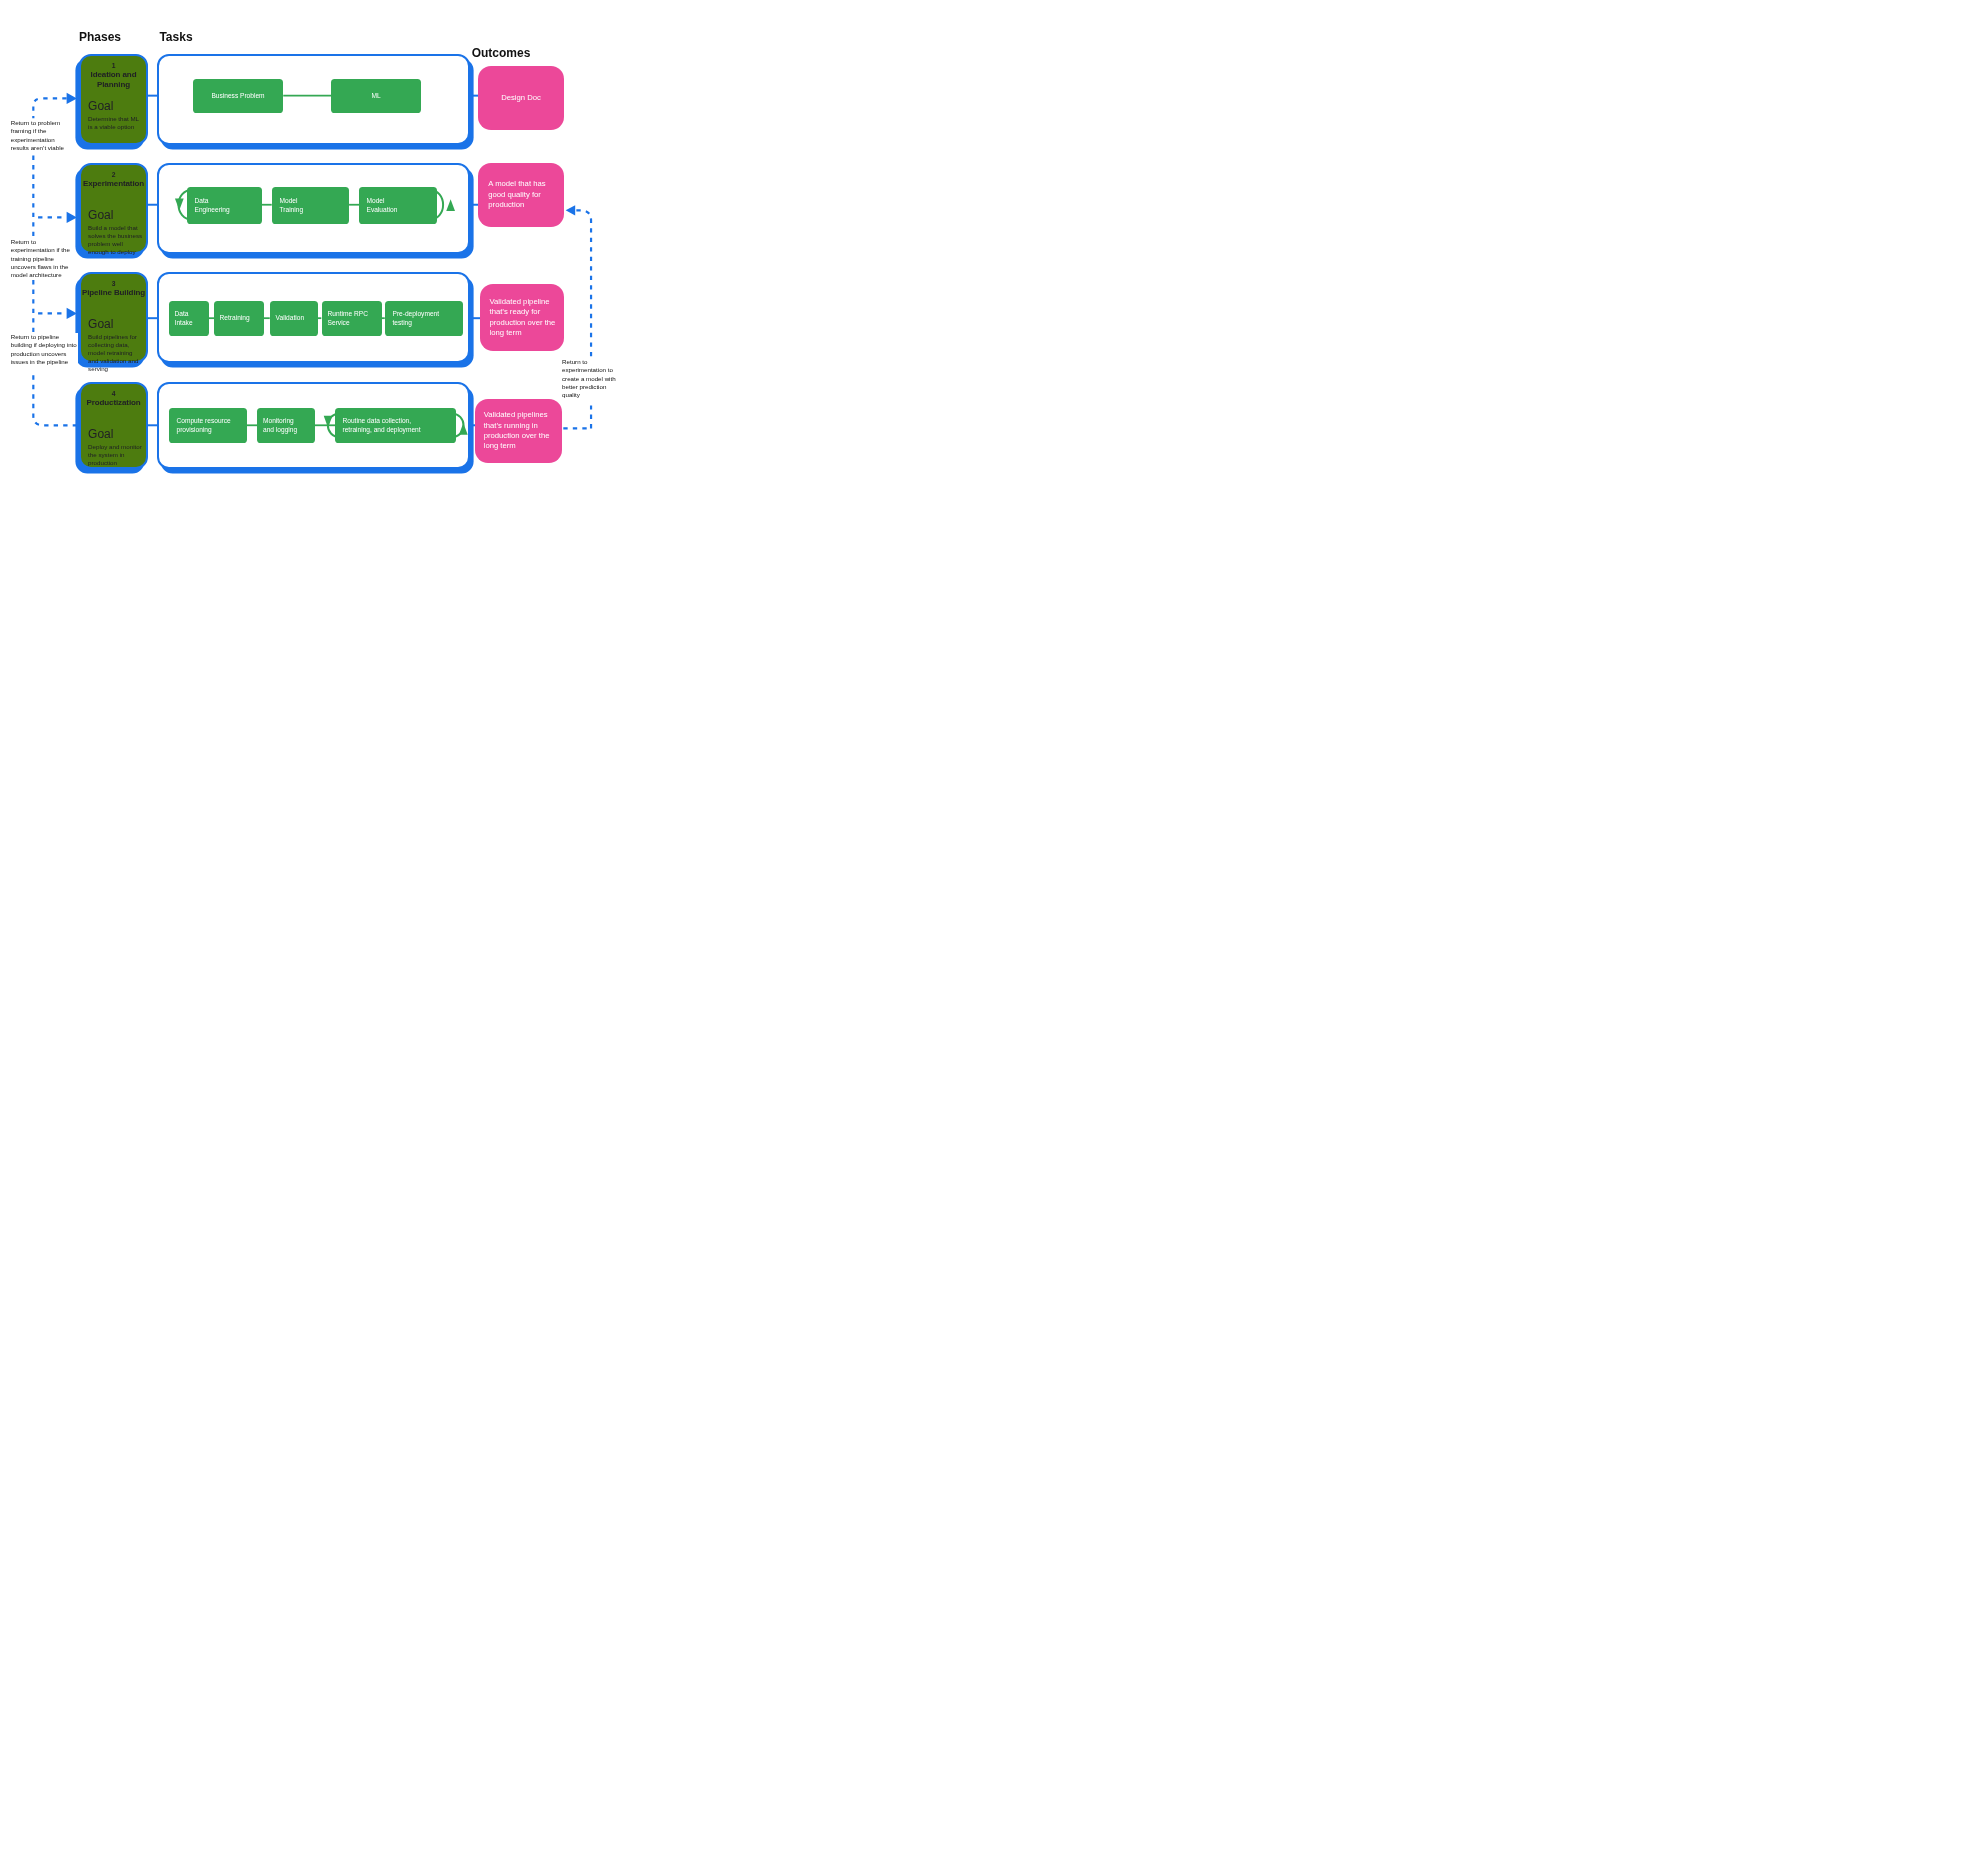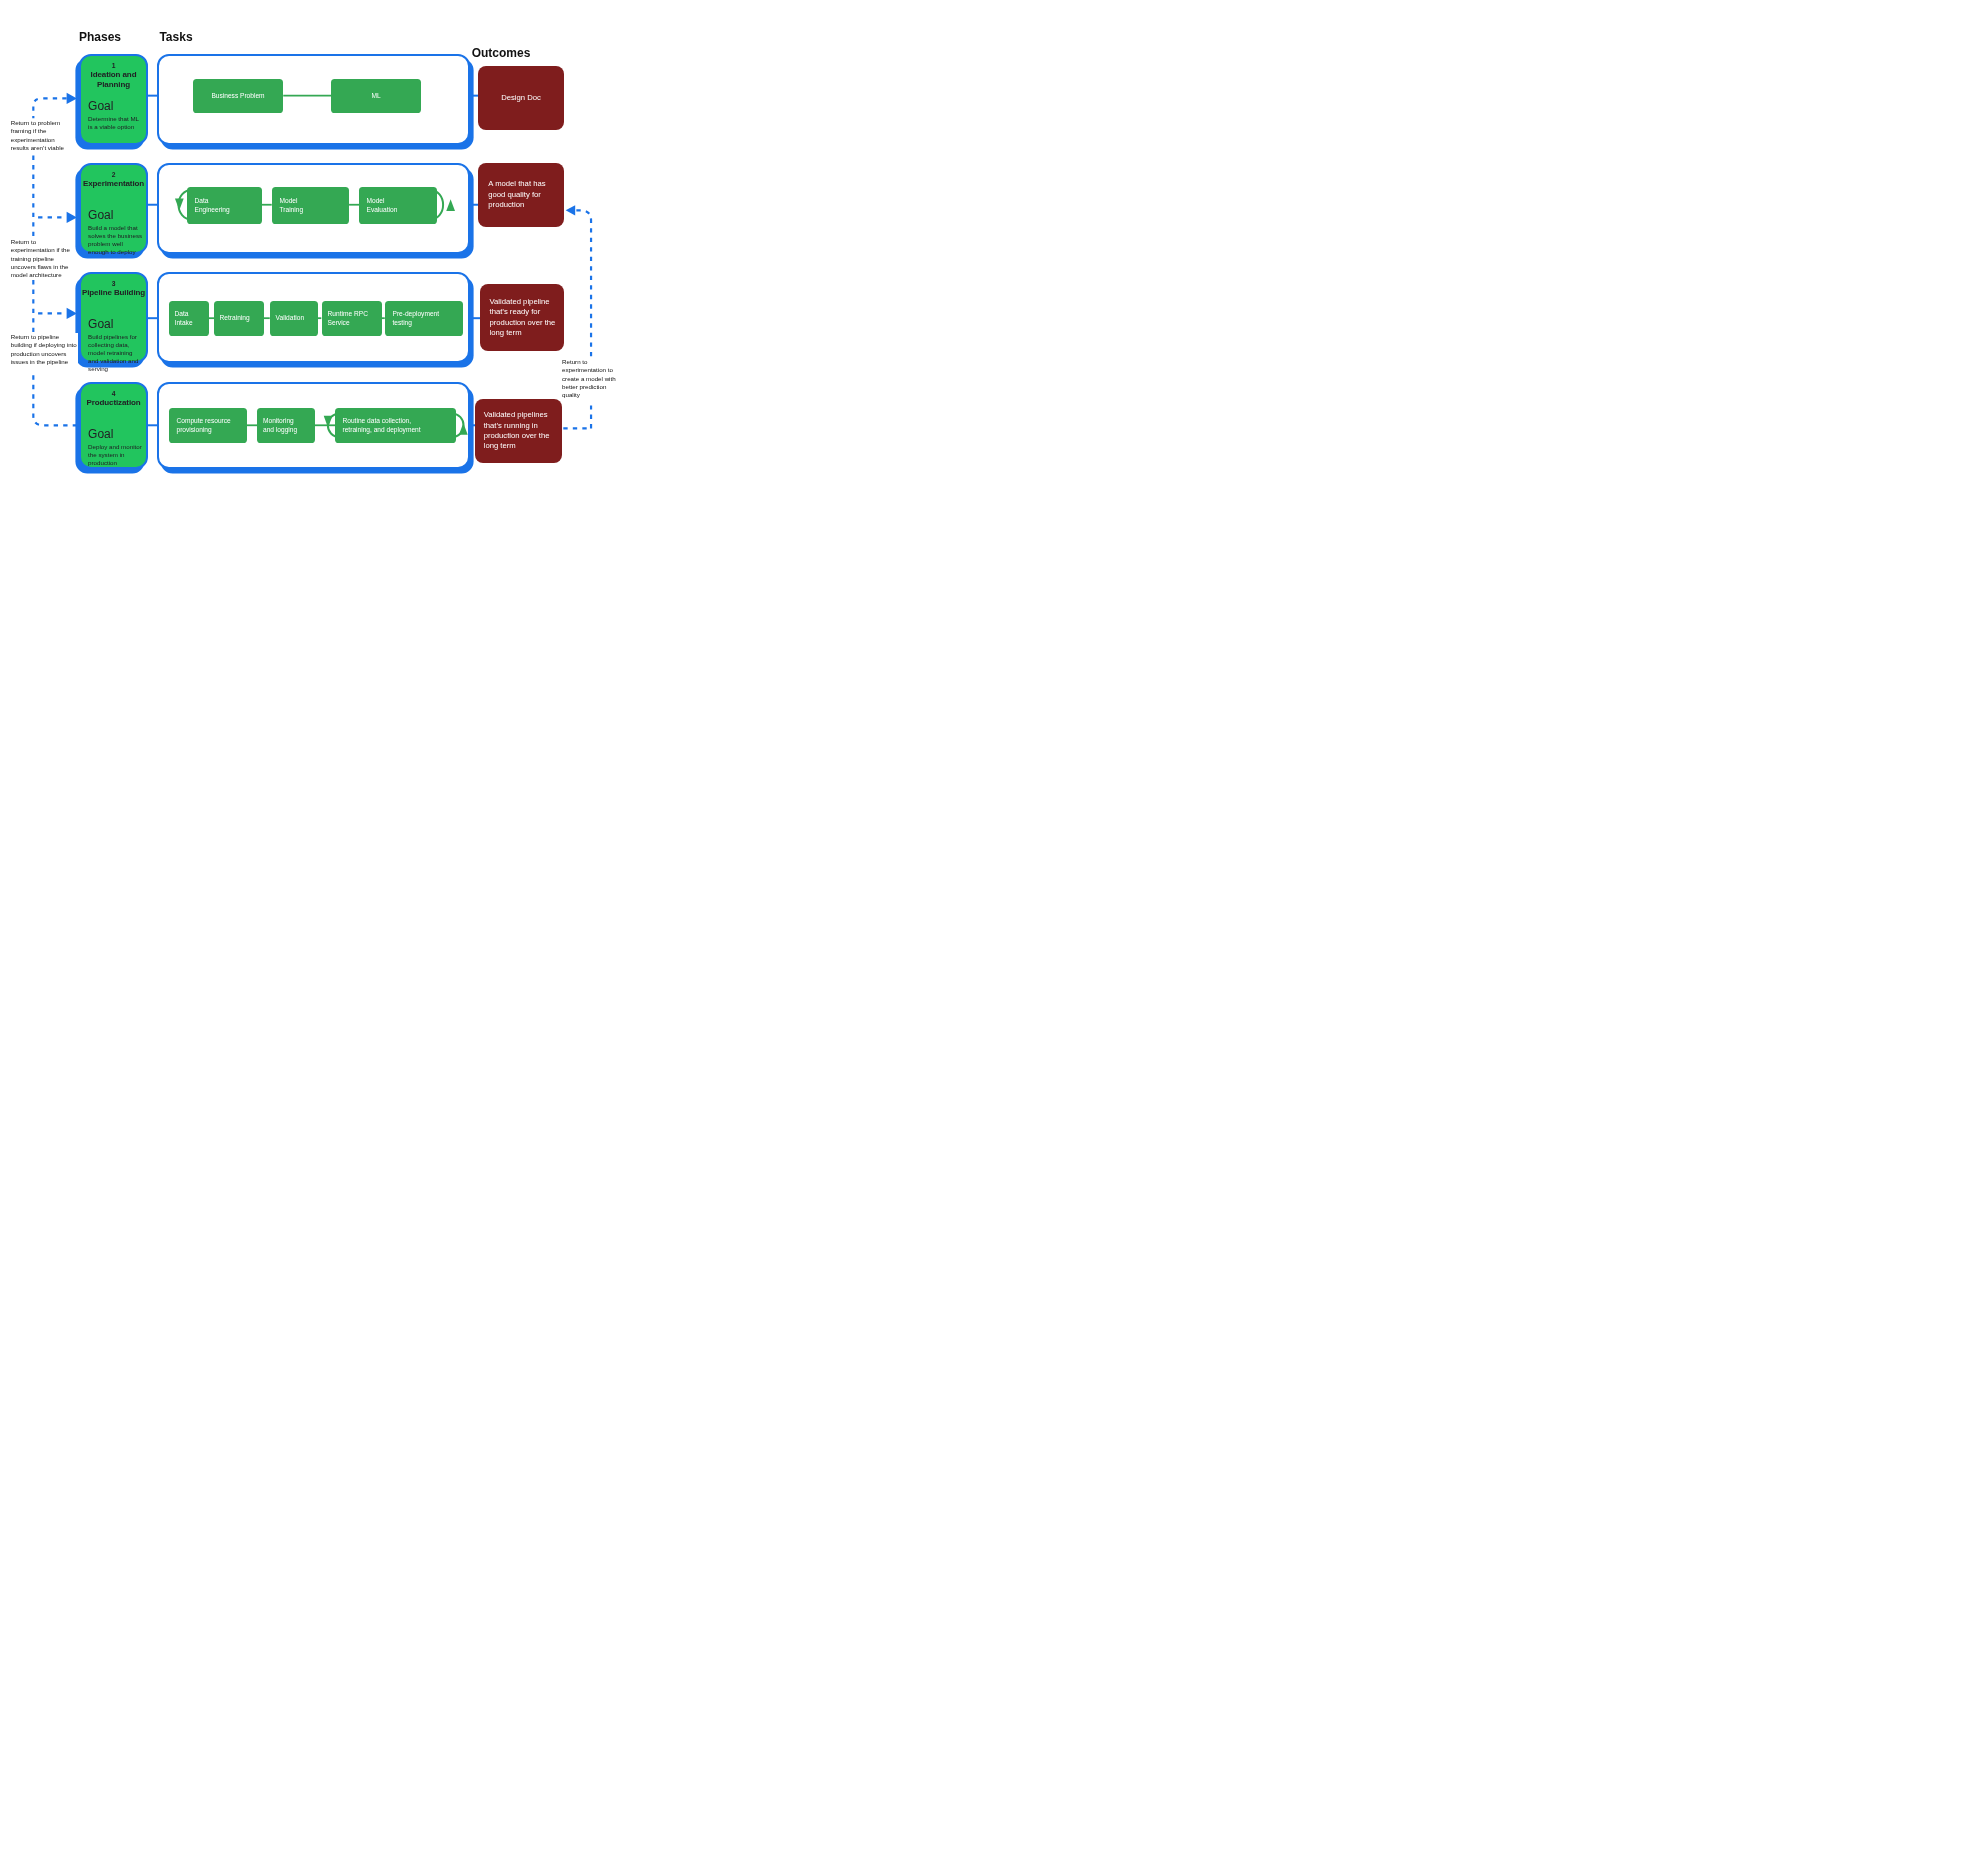--- a/index.html
+++ b/index.html
@@ -3,37 +3,37 @@
 <meta charset="utf-8">
 <style>
   html,body{margin:0;padding:0;background:#ffffff;}
   body{font-family:"Liberation Sans", sans-serif;color:#202124;}
   .canvas{position:relative;width:622px;height:513px;background:#fff;overflow:hidden;}
   svg.layer{position:absolute;left:0;top:0;width:622px;height:513px;}
   .layer1{z-index:1;}
   .layer2{z-index:3;}
   .colhead{position:absolute;font-weight:bold;font-size:12px;color:#111;z-index:2;text-align:center;}
   
-  .phase{position:absolute;left:79px;width:69px;background:#22c55e;border:2.4px solid #1a73e8;
+  .phase{position:absolute;left:79px;width:69px;background:#4d7c0f;border:2.4px solid #1a73e8;
          border-radius:12px;box-shadow:-3.6px 4.4px 0 0 #1a73e8;z-index:2;box-sizing:border-box;}
   .phase .num{text-align:center;font-weight:bold;font-size:6.7px;margin-top:5.6px;}
   .phase .title{text-align:center;font-weight:bold;font-size:8px;line-height:1.25;margin-top:1.6px;letter-spacing:-0.1px;}
   .phase .goalblock{position:absolute;left:7.1px;right:3.2px;top:43px;}
   .phase .goal-label{font-weight:normal;font-size:12px;margin-bottom:1.6px;}
   .phase .goal-text{font-size:6.2px;line-height:1.32;}
   
   .taskbox{position:absolute;left:157px;width:313px;background:#fff;border:2.4px solid #1a73e8;
            border-radius:12px;box-shadow:3.6px 4.4px 0 0 #1a73e8;z-index:2;box-sizing:border-box;}
   
   .task{position:absolute;background:#34a853;color:#fff;border-radius:3.6px;z-index:4;
         display:flex;align-items:center;font-size:6.6px;line-height:1.3;box-sizing:border-box;}
   .task.center{justify-content:center;text-align:center;}
   .task.left{padding-left:7.5px;padding-right:4px;}
   
-  .outcome{position:absolute;background:#7f1d1d;color:#fff;border-radius:8px;z-index:2;
+  .outcome{position:absolute;background:#ec4899;color:#fff;border-radius:13px;z-index:2;
            display:flex;align-items:center;font-size:7.7px;line-height:1.35;box-sizing:border-box;}
   .outcome.center{justify-content:center;text-align:center;}
   .outcome.left{padding-left:10.3px;padding-right:5.6px;}
   
   .note{position:absolute;font-size:6.2px;line-height:1.34;font-weight:500;color:#111;
         background:#fff;z-index:2;}
 </style>
 </head>
 <body>
 

